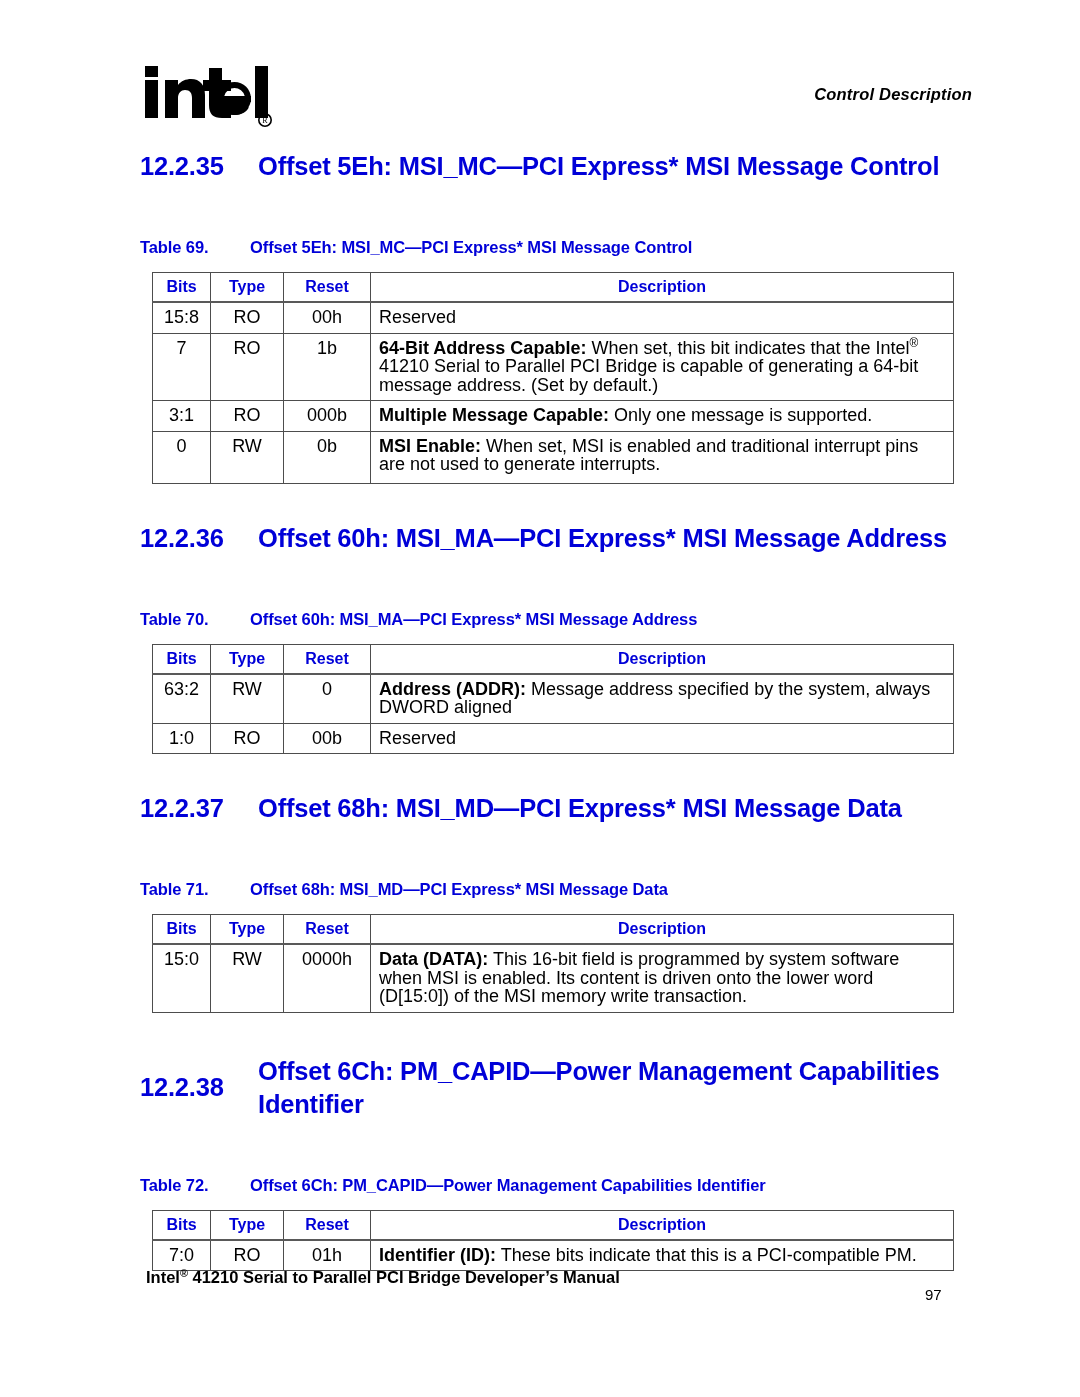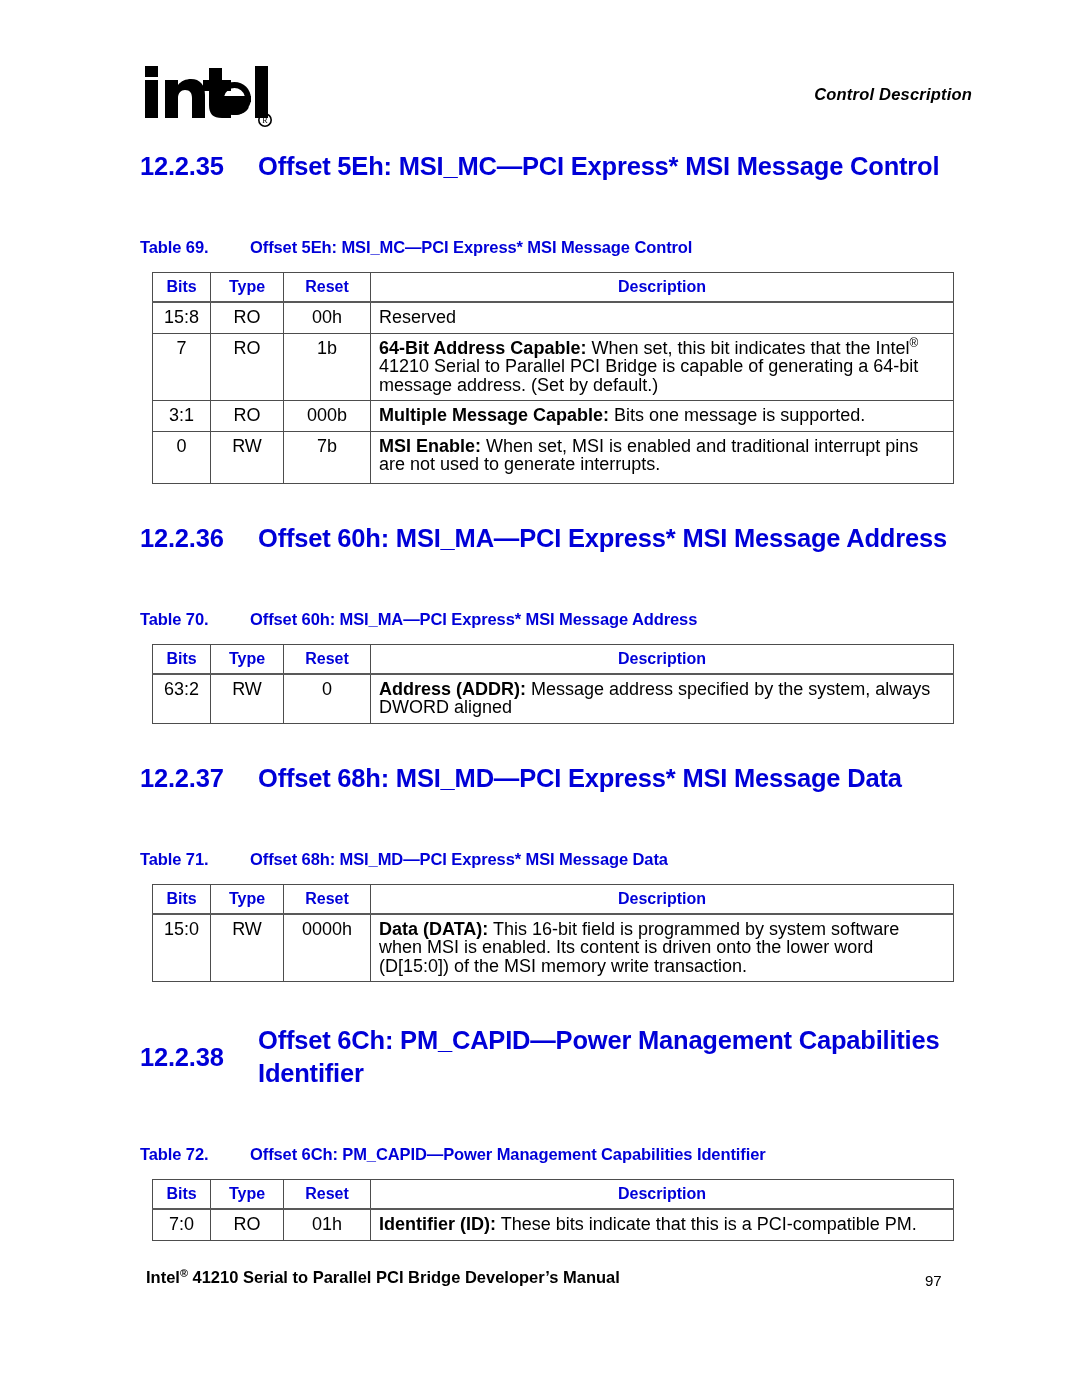--- a/index.html
+++ b/index.html
@@ -165,21 +165,21 @@
     left: 146px;
     top: 0;
     font-size: 16.5px;
     font-weight: bold;
     color: #000;
     white-space: nowrap;
   }
   .footer-page {
     position: absolute;
     left: 925px;
-    top: 4px;
+    top: 18px;
     font-size: 15px;
     color: #000;
   }
 
   
   .gap-s1   { height: 16px; }
   .gap-cap  { height: 14px; }
   .gap-tbl  { height: 38px; }
   .gap-tbl2 { height: 42px; }
 </style>
@@ -254,26 +254,26 @@
           <tr class="tall">
             <td class="ctr">7</td>
             <td class="ctr">RO</td>
             <td class="ctr">1b</td>
             <td class="desc"><span class="b">64-Bit Address Capable:</span><span> When set, this bit indicates that the Intel<sup>®</sup> 41210 Serial to Parallel PCI Bridge is capable of generating a 64-bit message address. (Set by default.)</span></td>
           </tr>
           <tr>
             <td class="ctr">3:1</td>
             <td class="ctr">RO</td>
             <td class="ctr">000b</td>
-            <td class="desc"><span class="b">Multiple Message Capable:</span><span> Bits one message is supported.</span></td>
+            <td class="desc"><span class="b">Multiple Message Capable:</span><span> Only one message is supported.</span></td>
           </tr>
           <tr class="tall">
             <td class="ctr">0</td>
             <td class="ctr">RW</td>
-            <td class="ctr">7b</td>
+            <td class="ctr">0b</td>
             <td class="desc"><span class="b">MSI Enable:</span><span> When set, MSI is enabled and traditional interrupt pins are not used to generate interrupts.</span></td>
           </tr>
         </tbody>
       </table>
     </div>
 
     <div class="gap-tbl"></div>
 
     <div class="section">
       <div class="sec-head">
@@ -301,20 +301,26 @@
             <th>Description</th>
           </tr>
         </thead>
         <tbody>
           <tr>
             <td class="ctr">63:2</td>
             <td class="ctr">RW</td>
             <td class="ctr">0</td>
             <td class="desc"><span class="b">Address (ADDR):</span><span> Message address specified by the system, always DWORD aligned</span></td>
           </tr>
+          <tr>
+            <td class="ctr">1:0</td>
+            <td class="ctr">RO</td>
+            <td class="ctr">00b</td>
+            <td class="desc"><span class="b"></span><span>Reserved</span></td>
+          </tr>
         </tbody>
       </table>
     </div>
 
     <div class="gap-tbl"></div>
 
     <div class="section">
       <div class="sec-head">
         <span class="sec-num">12.2.37</span>
         <span class="sec-title">Offset 68h: MSI_MD—PCI Express* MSI Message Data</span>

